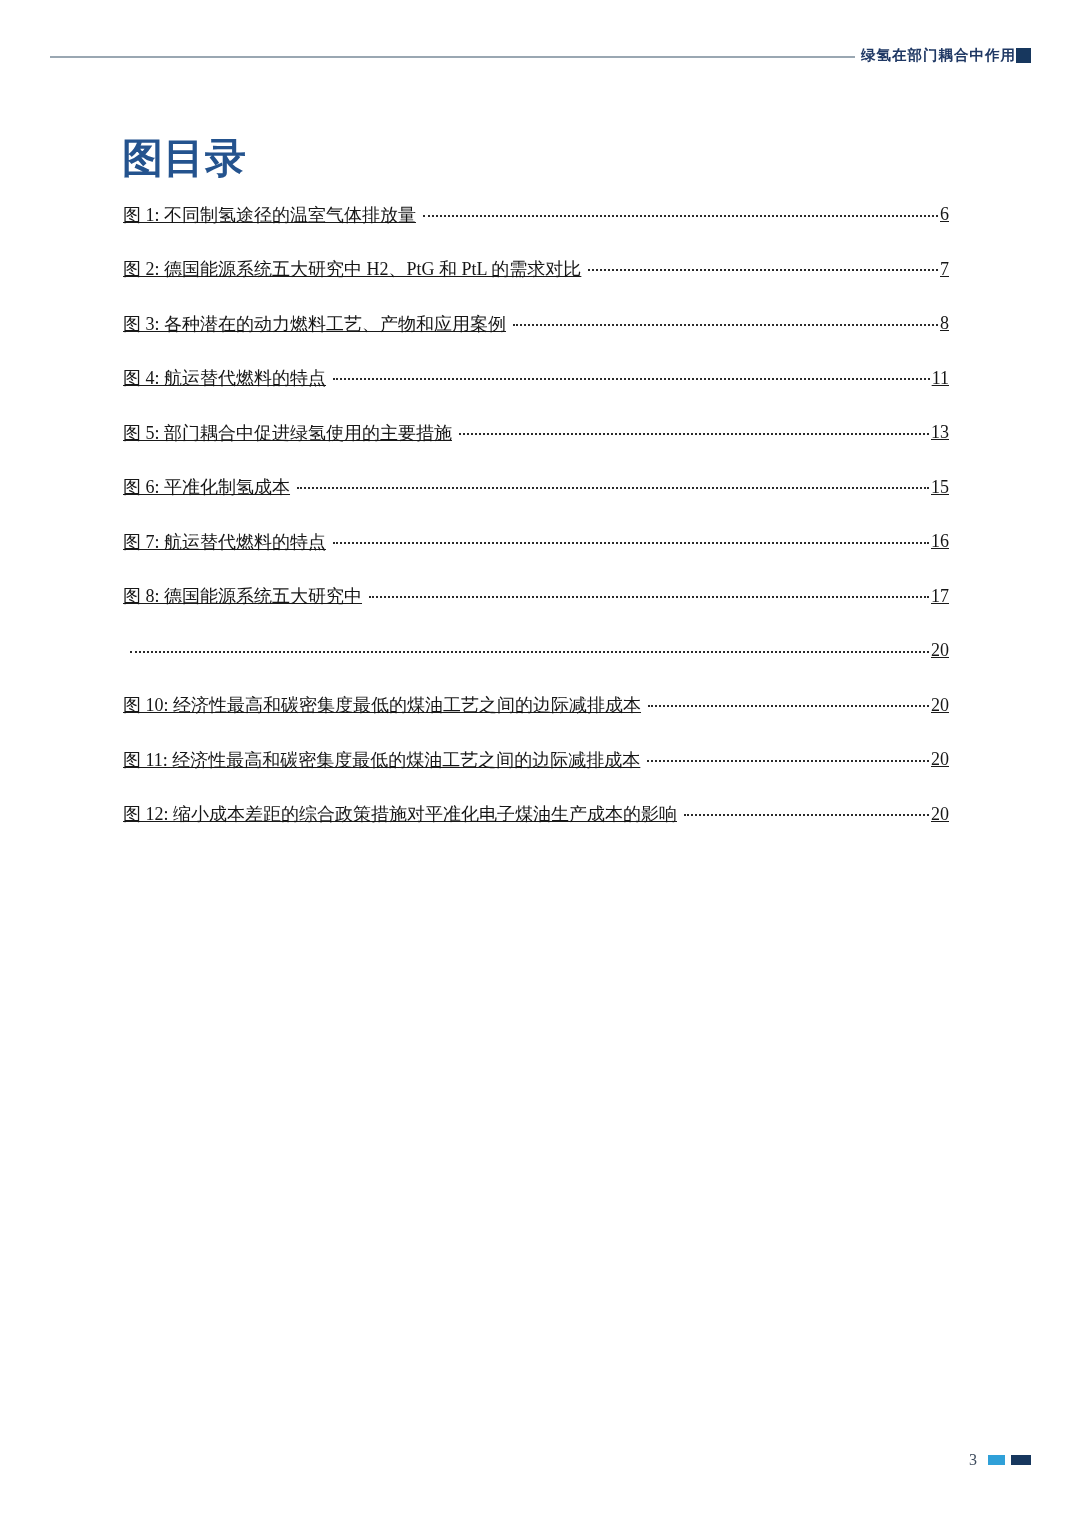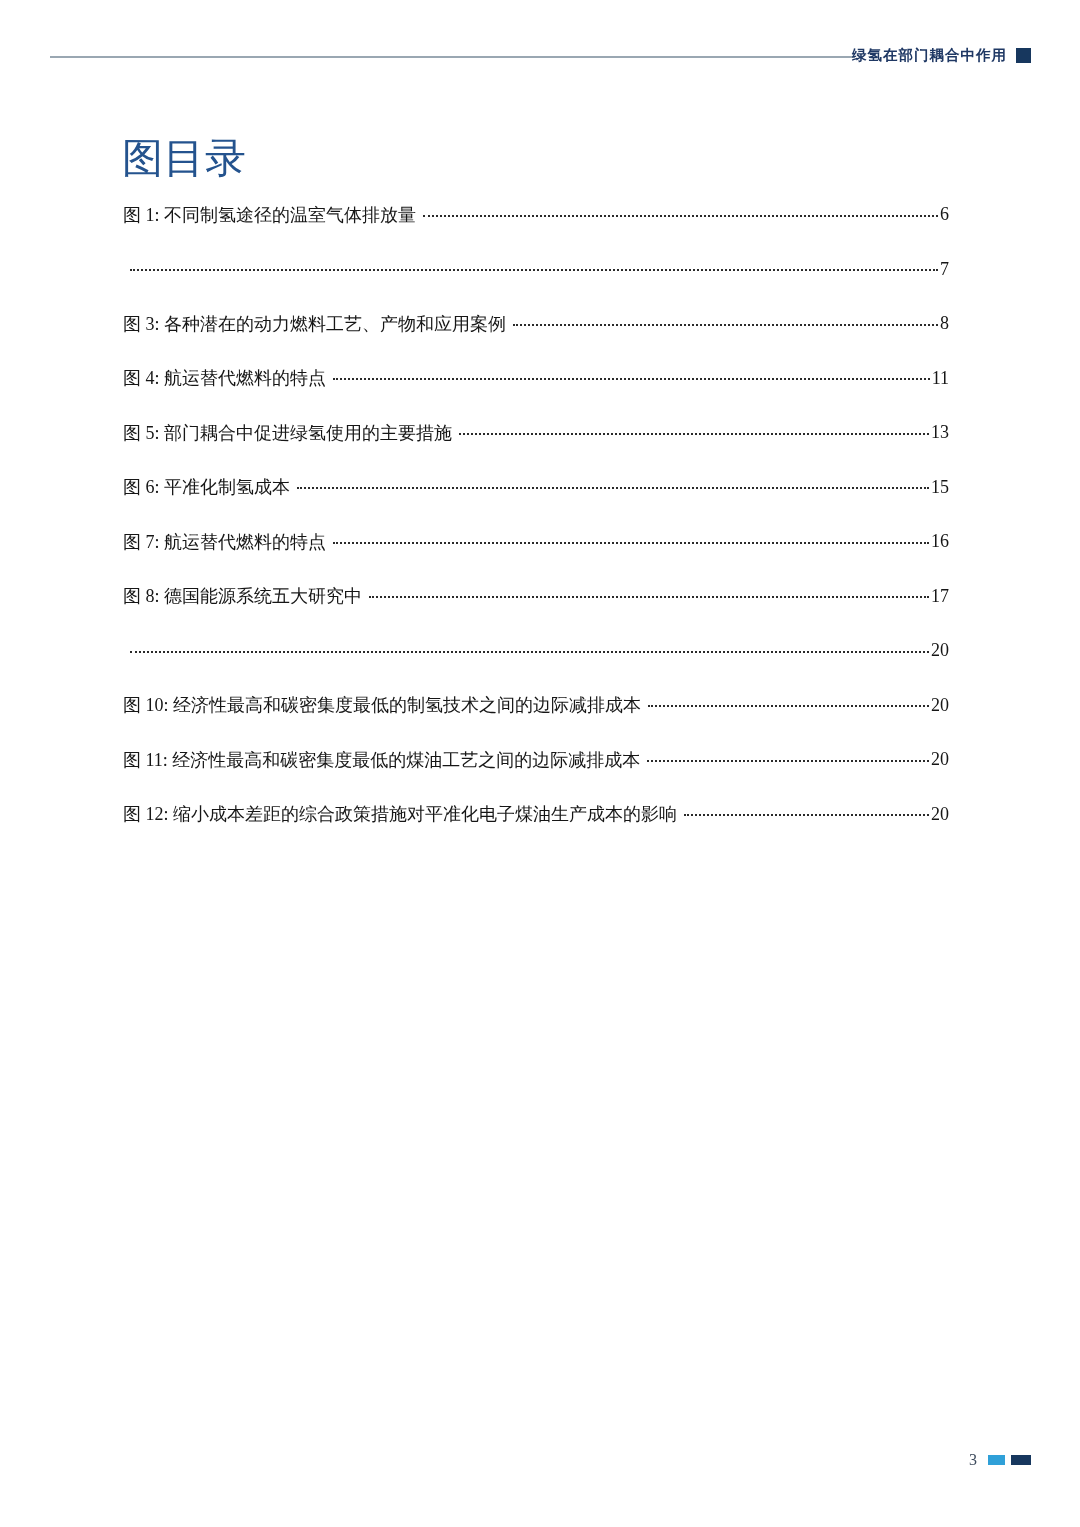--- a/index.html
+++ b/index.html
@@ -20,21 +20,20 @@
     top: 56px;
     width: 805px;
     border-top: 2px solid #9aa7b2;
   }
   .header-right {
     position: absolute;
     top: 46px;
     right: 49px;
     display: flex;
     align-items: center;
-    gap: 9px;
   }
   .header-title {
     font-family: "Liberation Sans", "DejaVu Sans", sans-serif;
     font-size: 14.5px;
     font-weight: bold;
     color: #1f3864;
     letter-spacing: 1px;
   }
   .header-square {
     width: 15px;
@@ -43,39 +42,40 @@
     display: inline-block;
   }
 
   
   .page-title {
     position: absolute;
     left: 122px;
     top: 131px;
     font-family: "Liberation Sans", "DejaVu Sans", sans-serif;
     font-size: 41px;
-    font-weight: normal;
+    font-weight: bold;
     color: #24538e;
     letter-spacing: 0.5px;
   }
 
   
   .toc {
     position: absolute;
     left: 123px;
     top: 201px;
     width: 826px;
   }
   .toc-row {
     display: flex;
     align-items: center;
     height: 27px;
     margin-bottom: 27.5px;
     font-size: 18px;
     cursor: pointer;
+    text-decoration: underline;
   }
   .toc-label {
     white-space: nowrap;
     color: #161616;
   }
   .leader {
     flex: 1;
     height: 0;
     border-bottom: 2.2px dotted #2a2a2a;
     margin: 0 2px 0 7px;
@@ -123,20 +123,21 @@
 
 <h1 class="page-title">图目录</h1>
 
 <main class="toc">
   <div class="toc-row">
     <span class="toc-label">图 1: 不同制氢途径的温室气体排放量</span>
     <span class="leader"></span>
     <span class="toc-page">6</span>
   </div>
   <div class="toc-row">
+    <span class="toc-label">图 2: 德国能源系统五大研究中 H2、PtG 和 PtL 的需求对比</span>
     <span class="leader"></span>
     <span class="toc-page">7</span>
   </div>
   <div class="toc-row">
     <span class="toc-label">图 3: 各种潜在的动力燃料工艺、产物和应用案例</span>
     <span class="leader"></span>
     <span class="toc-page">8</span>
   </div>
   <div class="toc-row">
     <span class="toc-label">图 4: 航运替代燃料的特点</span>
@@ -161,21 +162,21 @@
   <div class="toc-row">
     <span class="toc-label">图 8: 德国能源系统五大研究中</span>
     <span class="leader"></span>
     <span class="toc-page">17</span>
   </div>
   <div class="toc-row">
     <span class="leader"></span>
     <span class="toc-page">20</span>
   </div>
   <div class="toc-row">
-    <span class="toc-label">图 10: 经济性最高和碳密集度最低的制氢技术之间的边际减排成本</span>
+    <span class="toc-label">图 10: 经济性最高和碳密集度最低的煤油工艺之间的边际减排成本</span>
     <span class="leader"></span>
     <span class="toc-page">20</span>
   </div>
   <div class="toc-row">
     <span class="toc-label">图 11: 经济性最高和碳密集度最低的煤油工艺之间的边际减排成本</span>
     <span class="leader"></span>
     <span class="toc-page">20</span>
   </div>
   <div class="toc-row">
     <span class="toc-label">图 12: 缩小成本差距的综合政策措施对平准化电子煤油生产成本的影响</span>

